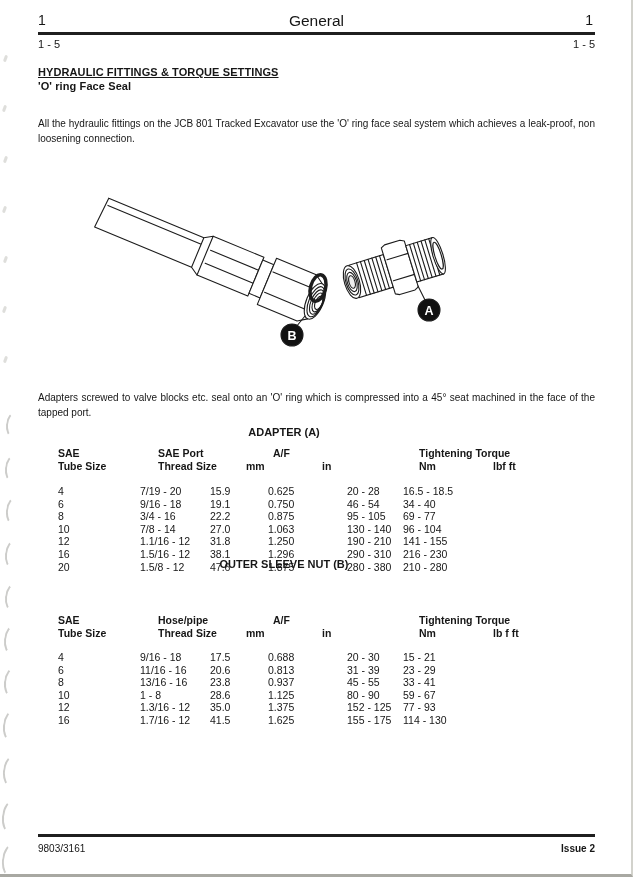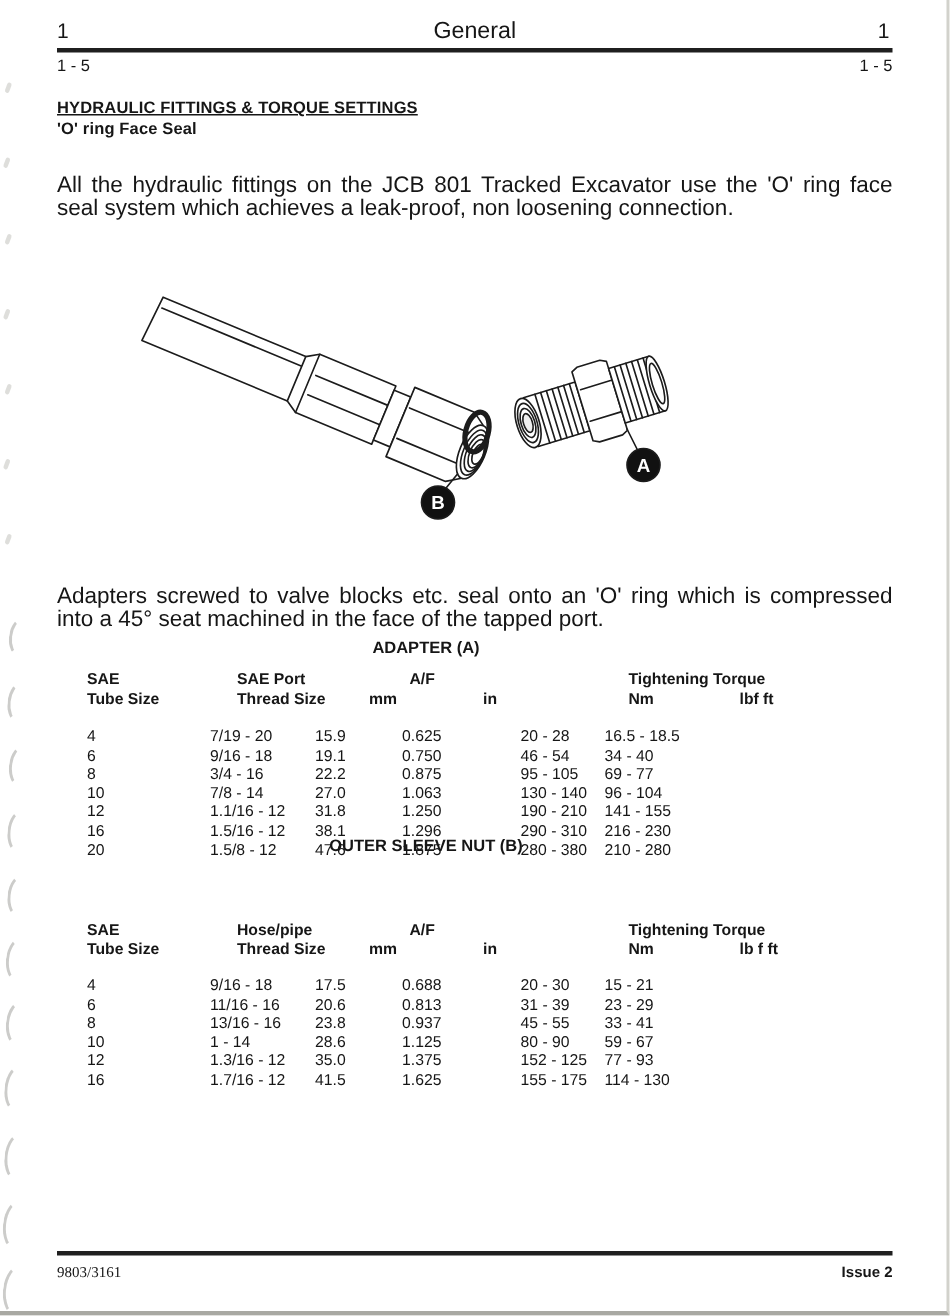--- a/index.html
+++ b/index.html
@@ -19,21 +19,21 @@
   .hdr-num.left{left:0;}
   .hdr-num.right{right:2px;}
   .hdr-title{position:absolute;left:0;right:0;top:0;text-align:center;font-size:15.5px;}
   .rule{left:0;right:0;height:2.5px;background:#1f1f1f;}
   .rule-top{top:32px;}
   .rule-bottom{top:834px;}
   .sub-row{top:38px;left:0;right:0;display:flex;justify-content:space-between;font-size:11px;}
   .h-bold{font-size:11px;font-weight:bold;letter-spacing:.1px;}
   .h-main{top:66px;left:0;text-decoration:underline;}
   .h-sub{top:80px;left:0;}
-  .para{font-size:15px;line-height:15px;text-align:justify;left:0;right:0;}
+  .para{font-size:10px;line-height:15px;text-align:justify;left:0;right:0;}
   .p1{top:116px;}
   .p2{top:390px;}
   
   .fig{left:42px;top:188px;}
   svg text{font-family:"Liberation Sans","DejaVu Sans",sans-serif;}
   
   .tbl-title{left:0;width:492px;text-align:center;font-size:11px;font-weight:bold;}
   .t1-title{top:426px;}
   .t2-title{top:558px;}
   .tbl{left:20px;width:417px;font-size:10.5px;}
@@ -284,21 +284,21 @@
           <div>8</div>
           <div>13/16 - 16</div>
           <div>23.8</div>
           <div>0.937</div>
           <div>45 - 55</div>
           <div>33 - 41</div>
         </div>
 
         <div class="tgrid trow">
           <div>10</div>
-          <div>1 - 14</div>
+          <div>1 - 8</div>
           <div>28.6</div>
           <div>1.125</div>
           <div>80 - 90</div>
           <div>59 - 67</div>
         </div>
 
         <div class="tgrid trow">
           <div>12</div>
           <div>1.3/16 - 12</div>
           <div>35.0</div>
@@ -313,18 +313,18 @@
           <div>41.5</div>
           <div>1.625</div>
           <div>155 - 175</div>
           <div>114 - 130</div>
         </div>
 
     </div>
 
     <div class="abs rule rule-bottom"></div>
     <div class="abs ftr-row">
-      <span style="font-weight:normal;font-family:Liberation Serif, serif;">9803/3161</span>
+      <span style="font-weight:normal;">9803/3161</span>
       <span>Issue 2</span>
     </div>
 
   </div>
 </div>
 
 </body></html>

